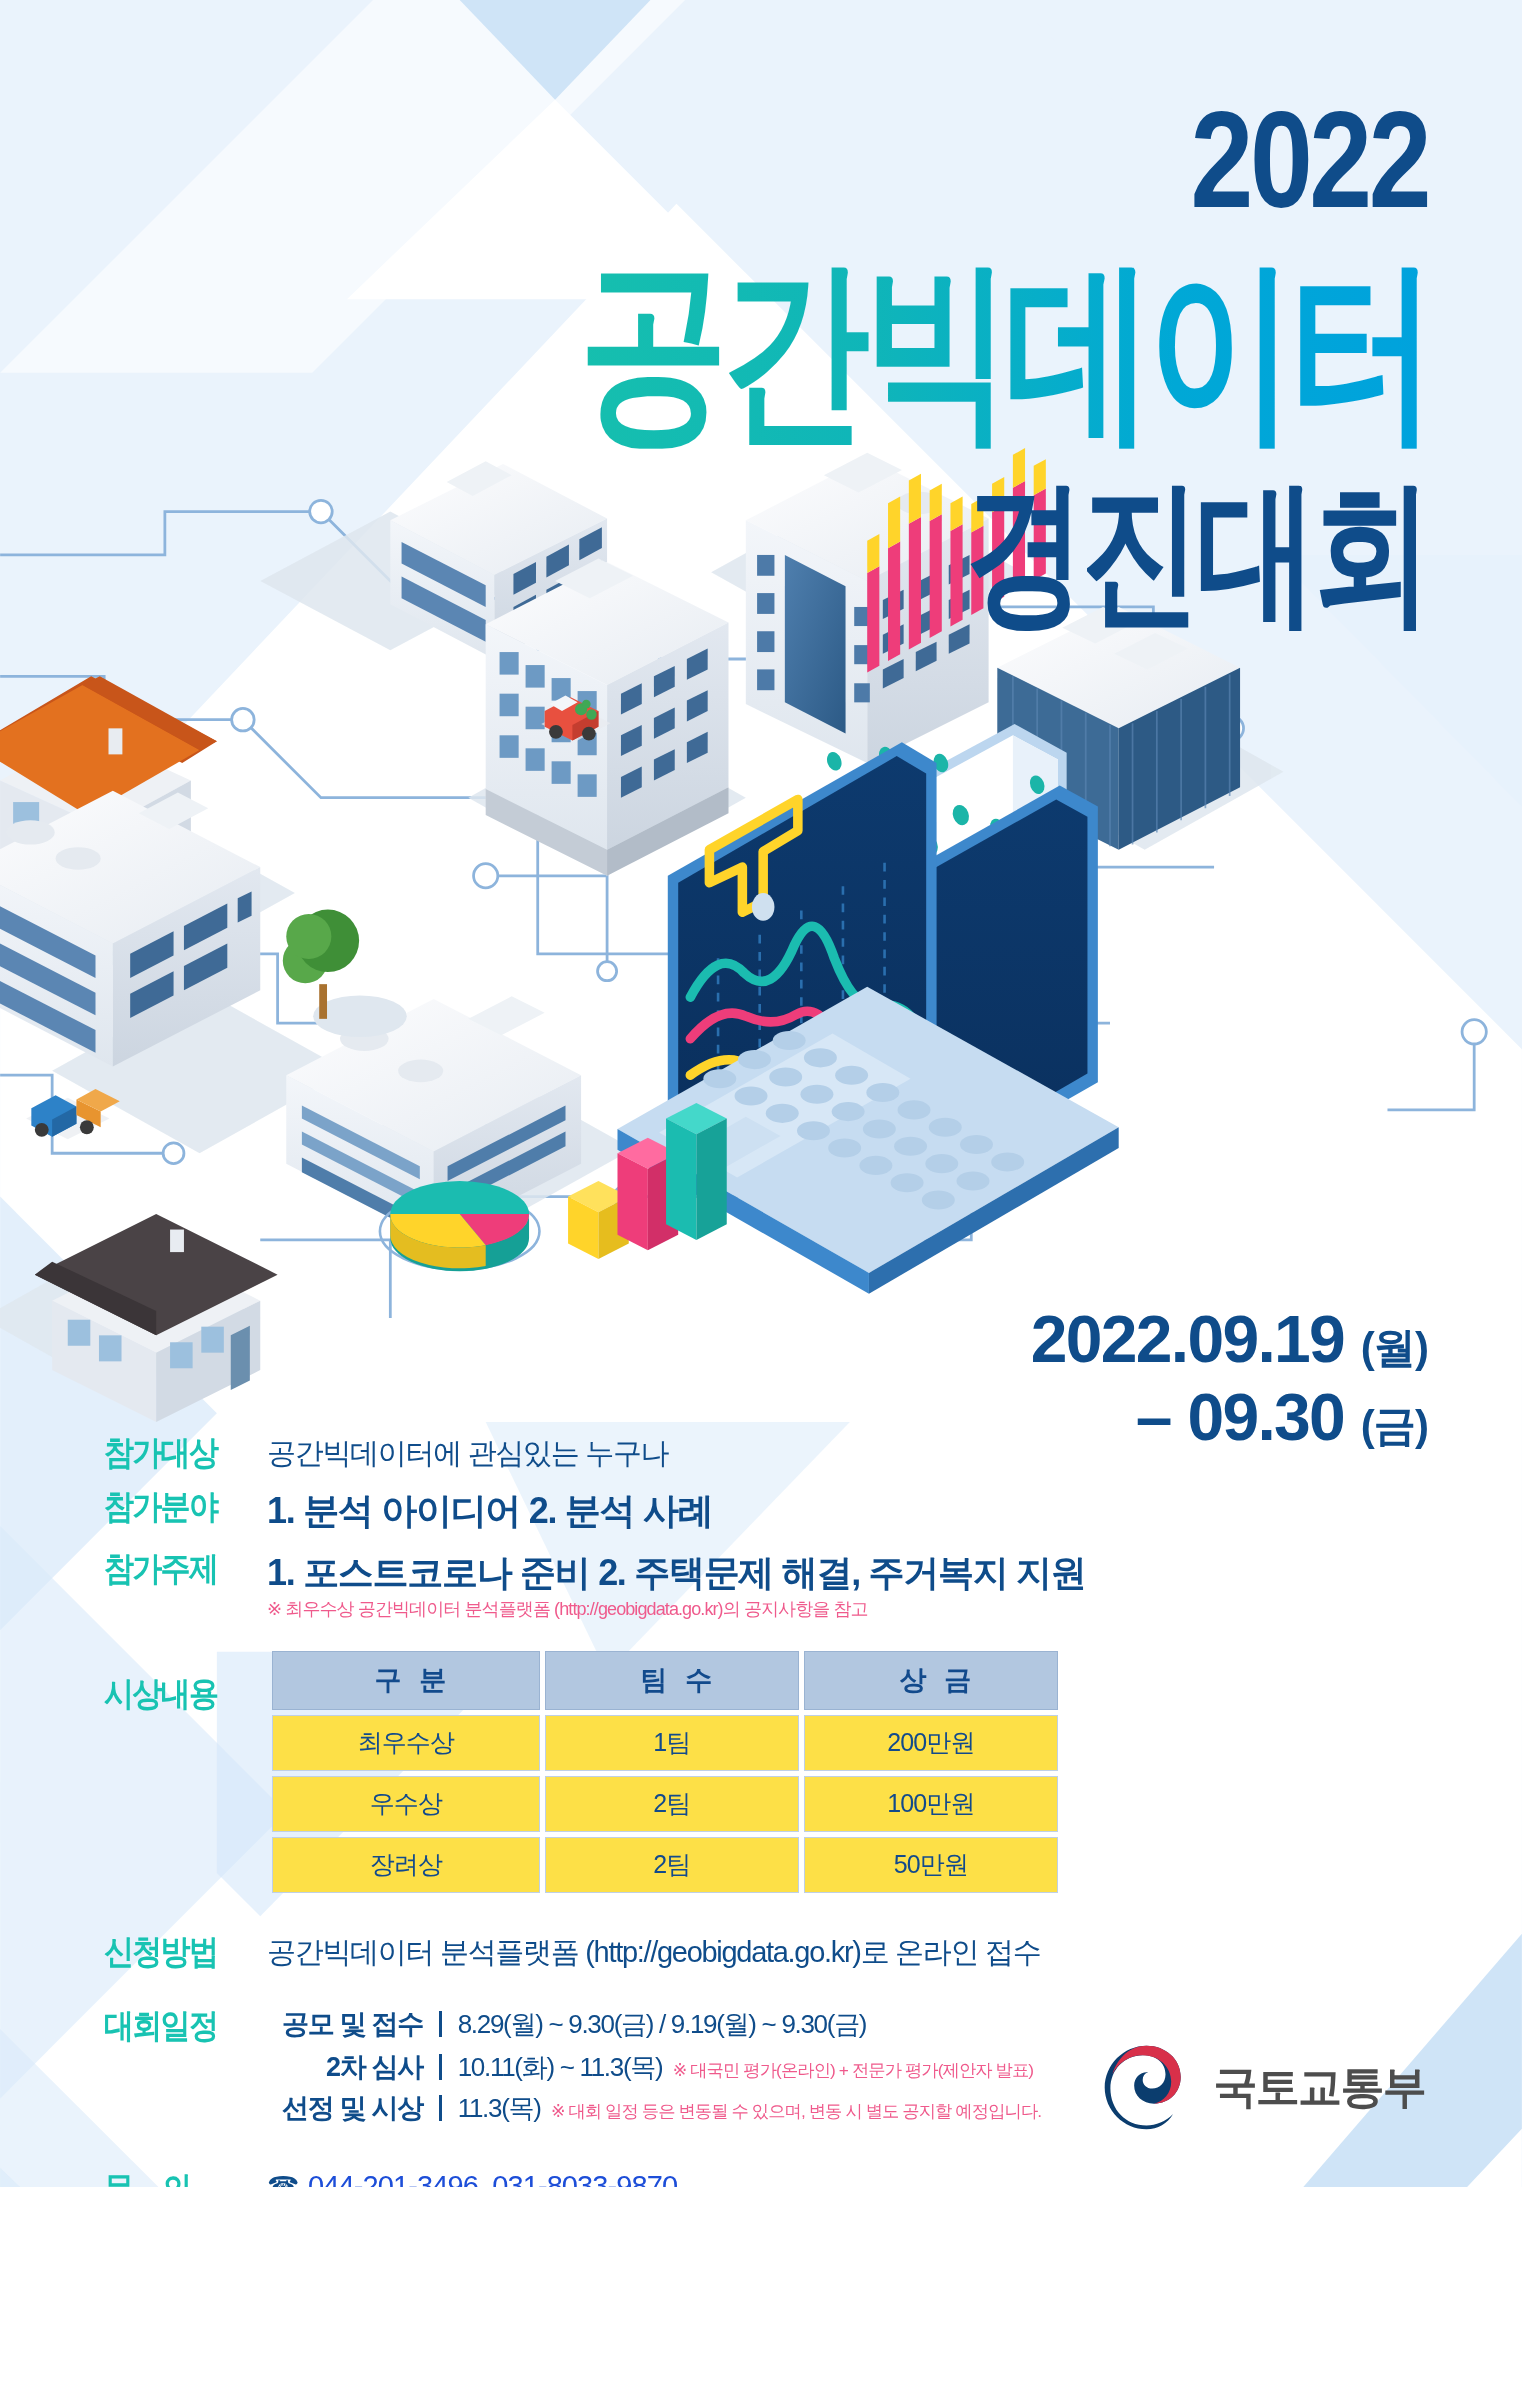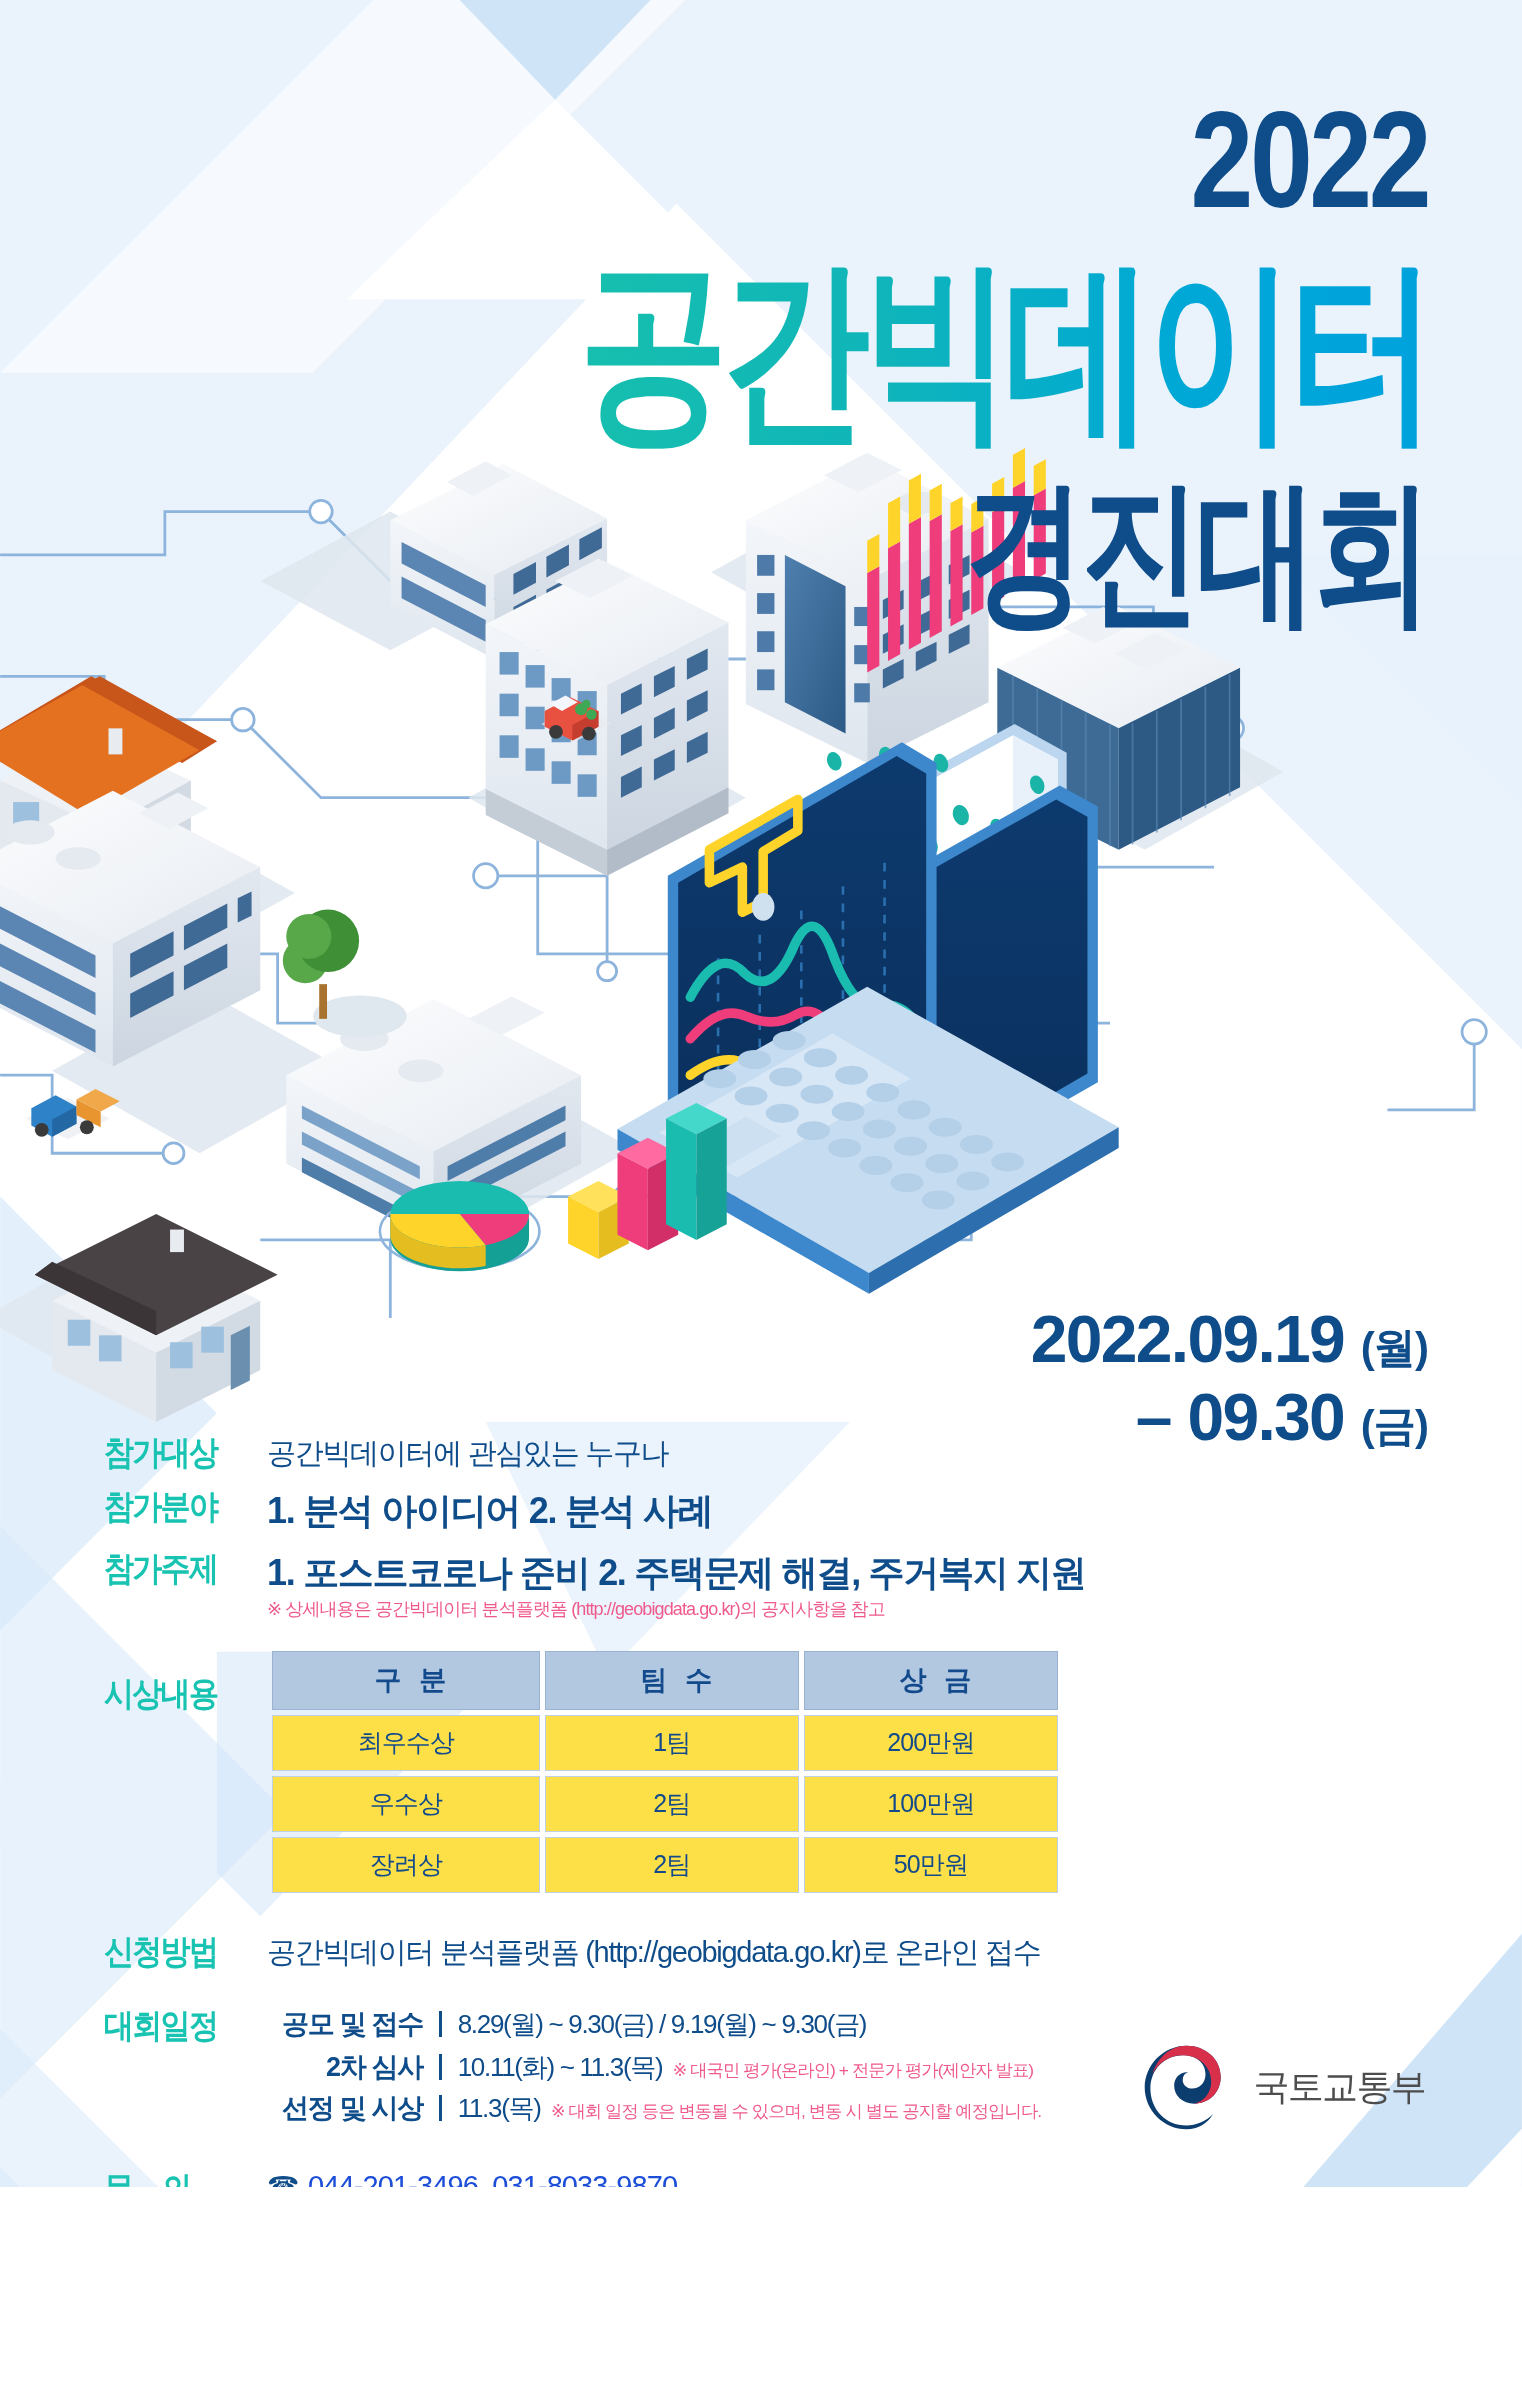--- a/index.html
+++ b/index.html
@@ -211,24 +211,24 @@
   
   .ministry{
     position:absolute;
     right:97px;
     bottom:52px;
     display:flex;
     align-items:center;
     gap:19px;
   }
   .ministry-name{
-    font-size:36px;
+    font-size:44px;
     color:#4d4d4d;
     letter-spacing:-1.7px;
-    font-weight:400;
+    font-weight:700;
   }
 </style>
 </head>
 <body>
 
 <div id="poster">
 
   <div class="bg-layer">
     <svg width="1522" height="2401" viewBox="0 0 1755 2769">
       <rect x="0" y="0" width="1755" height="2769" fill="#eaf3fc"></rect>
@@ -707,21 +707,21 @@
 
     <div class="row">
       <div class="lbl">참가분야</div>
       <div class="val bold">1. 분석 아이디어  2. 분석 사례</div>
     </div>
 
     <div class="row">
       <div class="lbl">참가주제</div>
       <div>
         <div class="val bold">1. 포스트코로나 준비  2. 주택문제 해결, 주거복지 지원</div>
-        <div class="note">※ 상세내용은 공간빅데이터 분석플랫폼 (http://geobigdata.go.kr)의 공지사항을 참고</div>
+        <div class="note">※ 최우수상 공간빅데이터 분석플랫폼 (http://geobigdata.go.kr)의 공지사항을 참고</div>
       </div>
     </div>
 
     <div class="table-row">
       <div class="table-lbl">시상내용</div>
       <table class="prize">
         <thead>
           <tr>
             <th>구 분</th>
             <th>팀 수</th>

